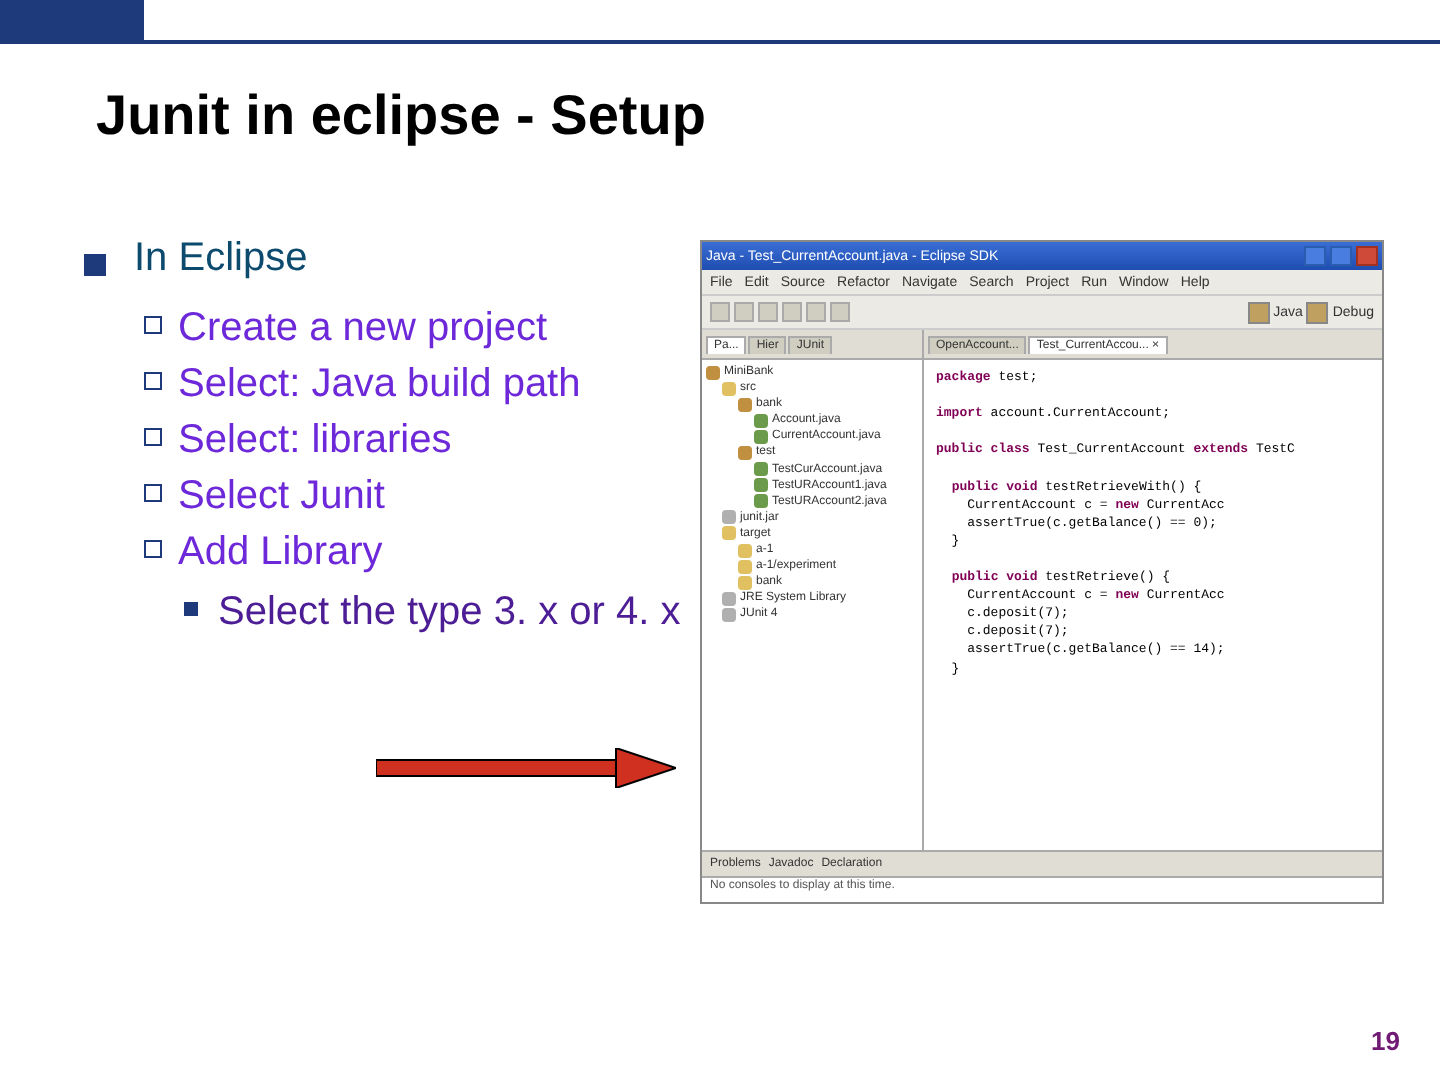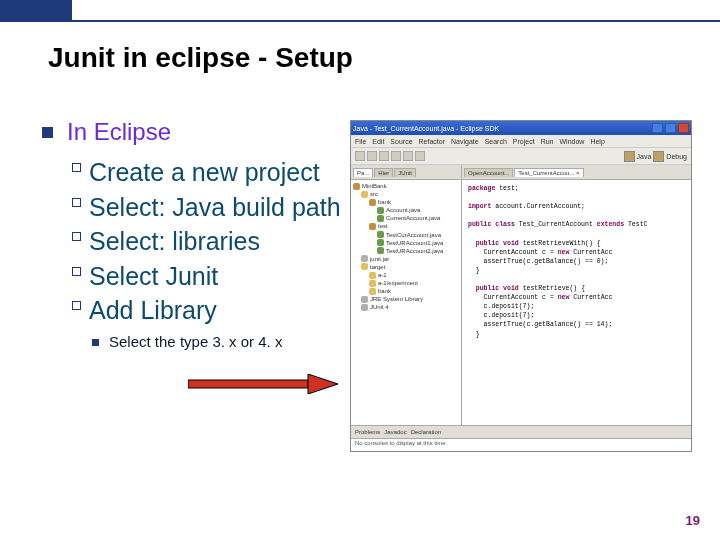--- a/index.html
+++ b/index.html
@@ -49,65 +49,65 @@
   }
   .bullet-sq-filled {
     width: 11px;
     height: 11px;
     background: #1f3a7a;
     flex-shrink: 0;
     margin-top: 9px;
     margin-right: 14px;
   }
   .lvl1-text {
-    font-size: 24px;
-    color: #6d28d9;
+    font-size: 20px;
+    color: #0c4a6e;
   }
   .lvl2-list {
     margin-left: 30px;
     margin-top: 8px;
   }
   .lvl2 {
     display: flex;
     align-items: flex-start;
     margin-bottom: 2px;
   }
   .bullet-sq-open {
     width: 9px;
     height: 9px;
     border: 1.5px solid #1f3a7a;
     flex-shrink: 0;
     margin-top: 7px;
     margin-right: 8px;
     box-sizing: border-box;
   }
   .lvl2-text {
-    font-size: 25px;
-    color: #0c4a6e;
+    font-size: 20px;
+    color: #6d28d9;
     line-height: 1.3;
   }
   .lvl3-list {
     margin-left: 50px;
     margin-top: 6px;
   }
   .lvl3 {
     display: flex;
     align-items: flex-start;
   }
   .bullet-sq-small {
     width: 7px;
     height: 7px;
     background: #1f3a7a;
     flex-shrink: 0;
     margin-top: 6px;
     margin-right: 10px;
   }
   .lvl3-text {
-    font-size: 15px;
-    color: #0f172a;
+    font-size: 20px;
+    color: #4c1d95;
   }
   .arrow {
     position: absolute;
     top: 374px;
     left: 188px;
     width: 150px;
     height: 20px;
     pointer-events: none;
   }
   .screenshot-box {

